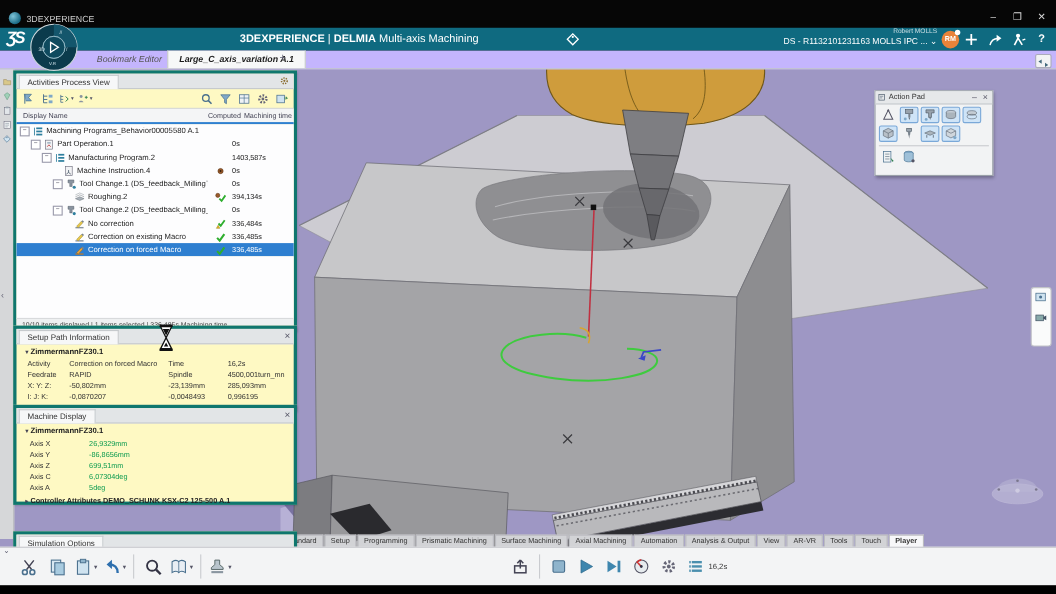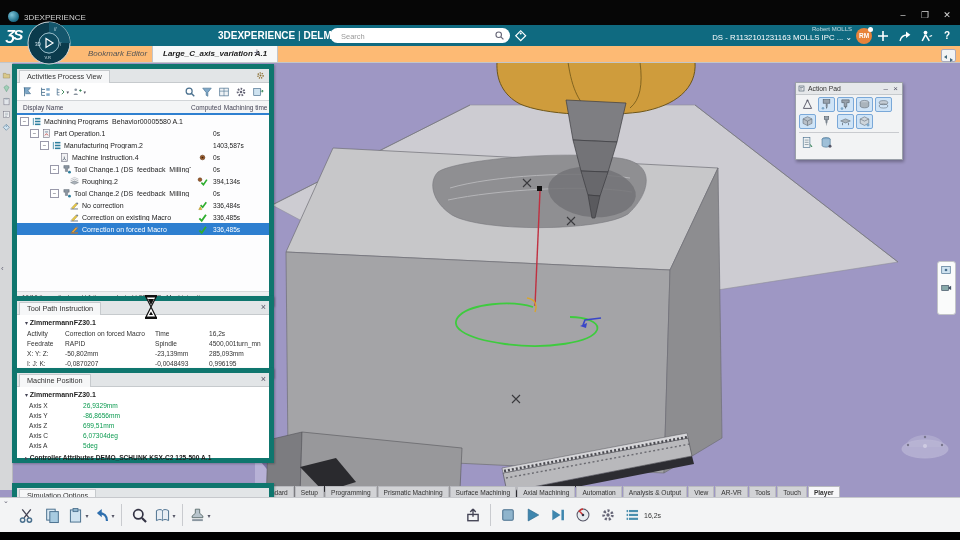--- a/index.html
+++ b/index.html
@@ -22,27 +22,27 @@
   #searchpill input{position:absolute;left:9px;top:1px;width:150px;height:12px;border:0;outline:0;font-size:7.5px;color:#444;background:transparent;}
   #searchpill .sicon{position:absolute;right:5px;top:2px;width:11px;height:11px;}
   .bar-ic{position:absolute;top:4px;width:14px;height:14px;}
   #userblock{position:absolute;right:108px;top:1px;text-align:right;color:#fff;line-height:1;}
   #userblock .uname{font-size:6px;color:rgba(255,255,255,.75);}
   #userblock .uspace{font-size:7.8px;margin-top:2px;white-space:nowrap;}
   #avatar{position:absolute;right:88px;top:2.5px;width:16px;height:16px;border-radius:50%;background:#e8833a;
      color:#fff;font-size:6.5px;font-weight:bold;text-align:center;line-height:16px;}
   #avatar .dot{position:absolute;right:-1px;top:-1px;width:5px;height:5px;border-radius:50%;background:#fff;}
   
-  #tabrow{left:0;top:46px;width:960px;height:16px;background:#fdba74;z-index:8;border-bottom:1px solid #c2c6ca;}
+  #tabrow{left:0;top:46px;width:960px;height:16px;background:#c4b5fd;z-index:8;border-bottom:1px solid #c2c6ca;}
   .doc-tab{position:absolute;top:0;height:16px;line-height:16px;font-size:8px;font-style:italic;padding:0 10px;color:#555;}
   .doc-tab.active{background:#f7f8f8;color:#1a1a1a;font-weight:bold;border-left:1px solid #c2c6ca;border-right:1px solid #c2c6ca;}
   #newtab{position:absolute;left:254px;top:1px;font-size:10px;color:#667;}
   #expandico{position:absolute;left:941px;top:49px;width:13px;height:11px;background:#f2f3f4;border:1px solid #aab;border-radius:2px;z-index:9;}
   
-  .panel{position:absolute;left:12px;width:252px;background:#ffffff;border:5px solid #0f766e;box-shadow:1px 1px 2px rgba(0,0,0,.25);z-index:5;}
+  .panel{position:absolute;left:12px;width:252px;background:#fef9c3;border:3px solid #0f766e;box-shadow:1px 1px 2px rgba(0,0,0,.25);z-index:5;}
   .phead{height:13px;background:#e2e5e7;border-bottom:1px solid #c6cacd;position:relative;}
   .ptab{position:absolute;left:2px;top:1px;height:12px;background:#f6f7f8;border:1px solid #c6cacd;border-bottom:0;
      font-size:7.3px;line-height:12px;padding:0 7px;color:#333;}
   .pclose{position:absolute;right:3px;top:0;font-size:9px;color:#556;line-height:13px;}
   .pgear{position:absolute;right:4px;top:2px;width:9px;height:9px;}
   
   #activities{top:64px;height:232px;}
   #acttools{height:17px;display:flex;align-items:center;padding:0 3px;gap:1px;border-bottom:1px solid #d2d5d8;}
   #acttools .grow{flex:1;}
   .tbtn{position:relative;border:1px solid transparent;background:transparent;padding:0;margin:0;width:16px;height:15px;display:inline-flex;align-items:center;justify-content:center;}
@@ -209,27 +209,20 @@
     <span class="winbtn" style="left:918px">❐</span>
     <span class="winbtn" style="left:940px">✕</span>
   </div>
 
   <div class="abs" id="appbar">
     <span id="logo3ds">ƷS</span>
     <span id="brand"><b>3DEXPERIENCE</b>
       <span>|</span>
       <b>DELMIA</b>
       <span>Multi-axis Machining</span></span>
-    <span id="searchpill">
-      <input placeholder="Search" style="">
-      <svg class="sicon" viewBox="0 0 14 14">
-          <circle cx="6" cy="6" r="3.5" fill="none" stroke="#667" stroke-width="1.4"></circle>
-          <line x1="8.7" y1="8.7" x2="12" y2="12" stroke="#667" stroke-width="1.6"></line>
-        </svg>
-    </span>
     <svg class="bar-ic" style="left:514px" viewBox="0 0 14 14">
       <rect x="3.2" y="3.2" width="7" height="7" transform="rotate(45 6.7 6.7)" fill="none" stroke="#fff" stroke-width="1.2"></rect>
         <circle cx="6.7" cy="4.6" r="1" fill="#fff"></circle>
       </svg>
     <span id="userblock">
       <div class="uname">Robert MOLLS</div>
       <div class="uspace"><span>DS - R1132101231163 MOLLS IPC ...</span> <span>⌄</span></div>
     </span>
     <span id="avatar"><span>RM</span><span class="dot"></span></span>
     <svg class="bar-ic" style="left:876px" viewBox="0 0 14 14">
@@ -515,21 +508,21 @@
             </svg></div>
           <div class="ttime">336,485s</div>
         </div>
       </div>
     <div id="treefill"></div>
     <div id="actstatus">10/10 items displayed | 1 items selected | 336,485s Machining time</div>
   </div>
 
   <div class="panel" id="tpi">
     <div class="phead">
-      <span class="ptab">Tool Path Instruction</span>
+      <span class="ptab">Setup Path Information</span>
       <span class="pclose">×</span>
     </div>
     <div class="toolline"><span class="tric">▾ </span><span>ZimmermannFZ30.1</span></div>
     <div id="tpigrid">
         <div class="r">
           <div class="c1">Activity</div>
           <div class="c2">Correction on forced Macro</div>
           <div class="c3">Time</div>
           <div class="c4">16,2s</div>
         </div>
@@ -549,21 +542,21 @@
           <div class="c1">I: J: K:</div>
           <div class="c2">-0,0870207</div>
           <div class="c3">-0,0048493</div>
           <div class="c4">0,996195</div>
         </div>
       </div>
   </div>
 
   <div class="panel" id="mpos">
     <div class="phead">
-      <span class="ptab">Machine Position</span>
+      <span class="ptab">Machine Display</span>
       <span class="pclose">×</span>
     </div>
     <div class="toolline"><span class="tric">▾ </span><span>ZimmermannFZ30.1</span></div>
     <div id="axes">
         <div class="r">
           <div class="al">Axis X</div>
           <div class="av">26,9329mm</div>
         </div>
         <div class="r">
           <div class="al">Axis Y</div>

